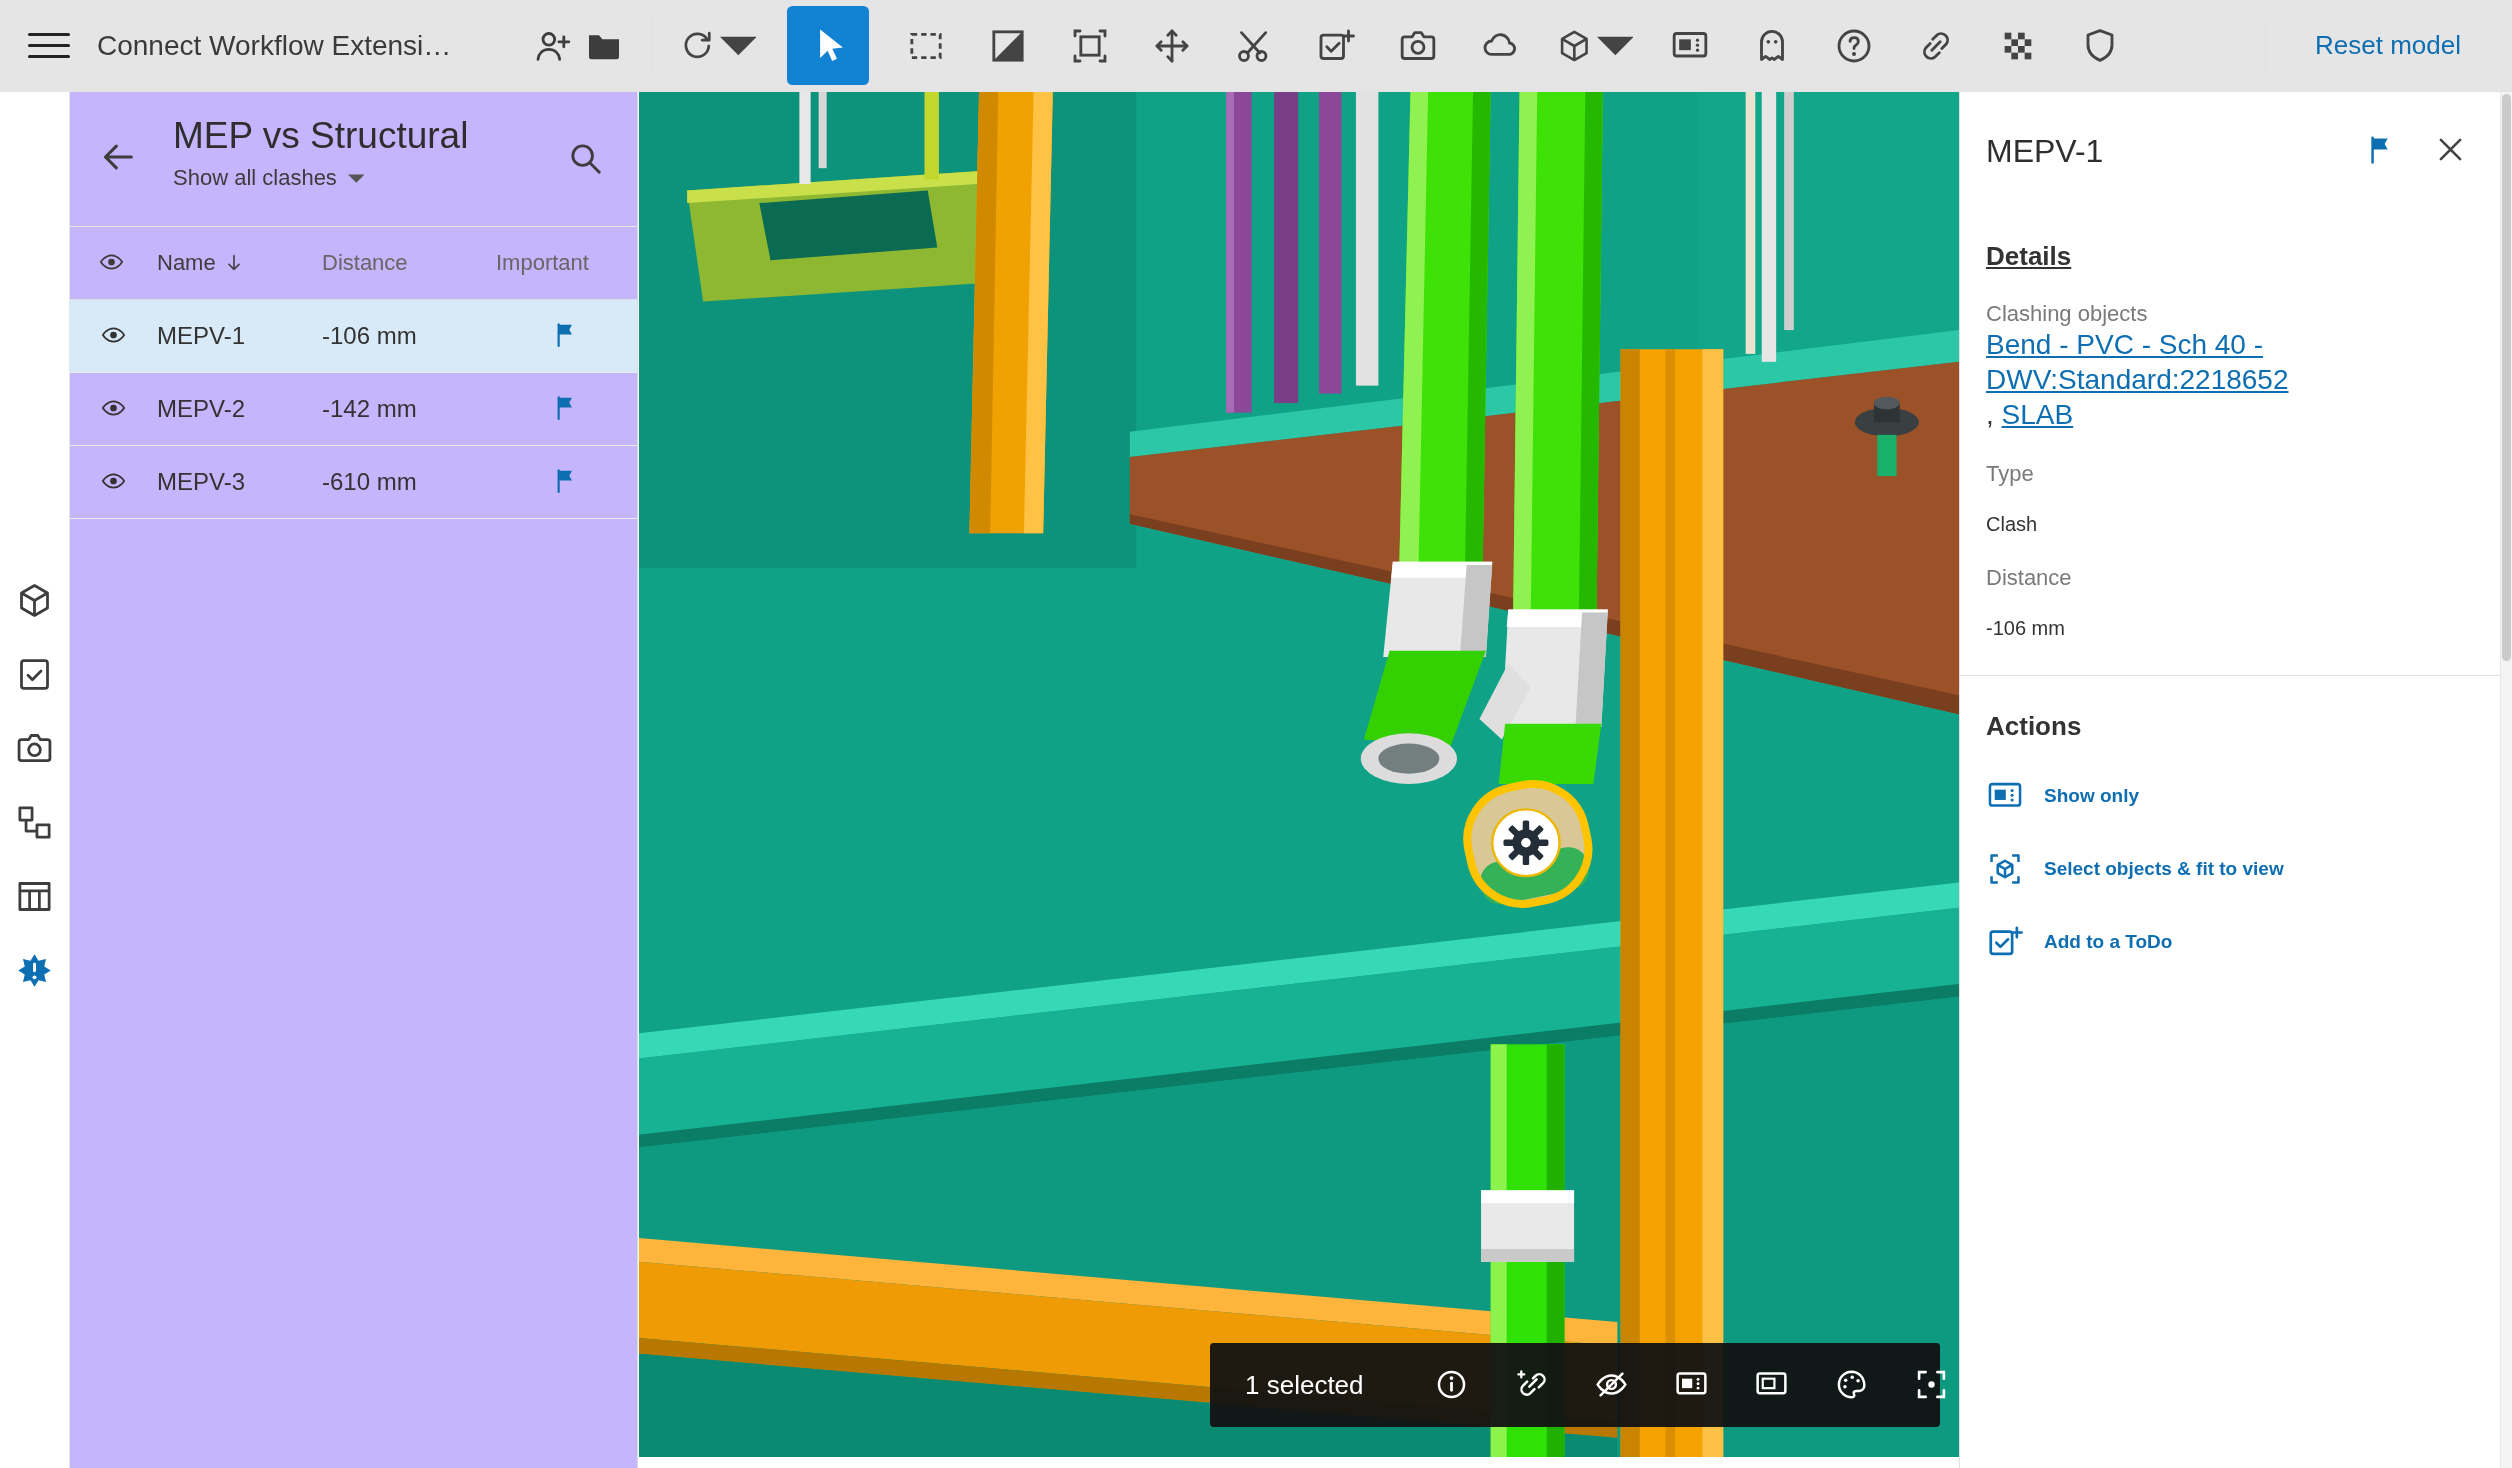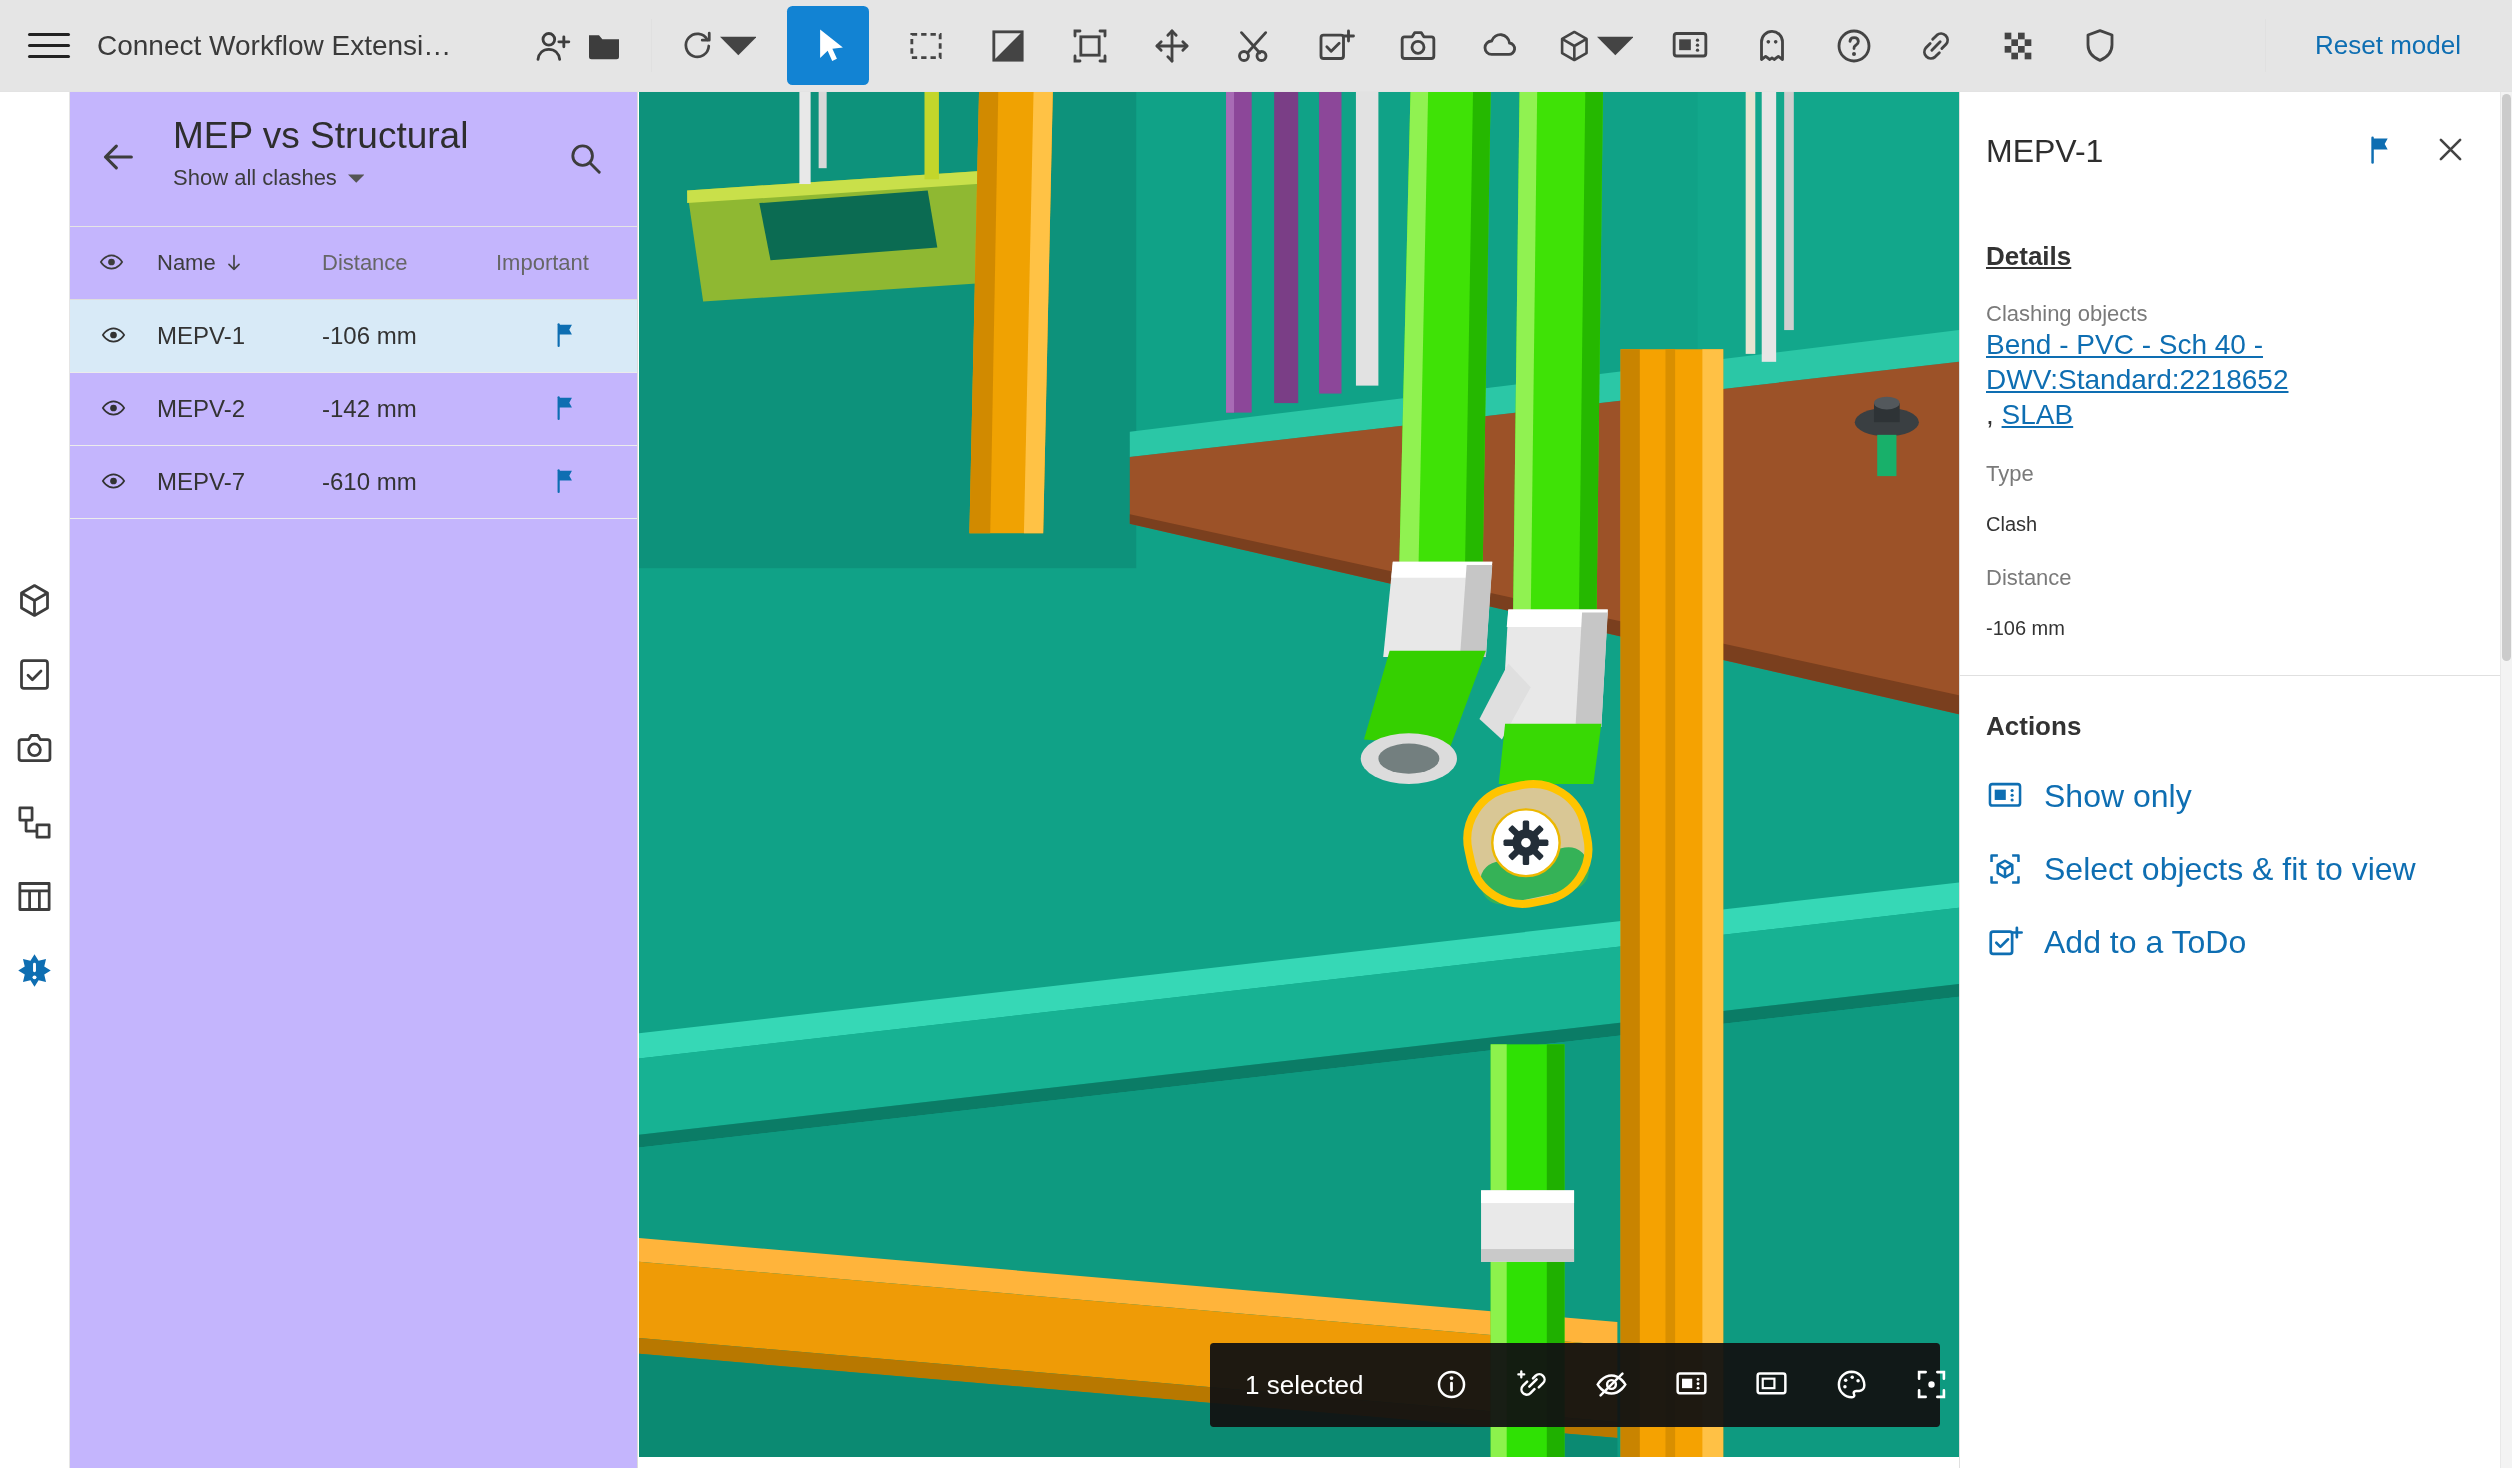--- a/index.html
+++ b/index.html
@@ -103,21 +103,21 @@
   .h-details { margin-top:71px;text-decoration:underline; }
   .dp-label { font-size:22px; color:#7a7a7a; margin-top:29px; }
   .dp-value { font-size:20px; color:#333; margin-top:26px; }
   .dp-links { font-size:28px; line-height:35px; }
   .dp-links a { color:#0E6EB2; text-decoration:underline; cursor:pointer; }
   .dp-sep { color:#333; }
   .dp-divider { border-top:0.9px solid #e0e0e0; margin:35px -44px 0 -26px; }
   .h-actions { margin-top:35px; }
   .action-row { display:flex; align-items:center; gap:20px; margin-top:35px; cursor:pointer; background:none; border:0; font-family:inherit; }
   .action-row svg { width:38px; height:38px; flex:0 0 auto; }
-  .action-row span { font-size:32px; color:#0E6EB2; }
+  .action-row span { font-size:19px; color:#0E6EB2;font-weight:bold; }
   .sb { position:absolute; top:0; right:0; bottom:0; width:13px; background:#f3f3f3; border-left:0.9px solid #e8e8e8; }
   .sb-thumb { position:absolute; top:1.8px; right:1.8px; width:9.2px; height:567px; background:#cbcbcb; border-radius:5.5px; }
 </style>
 </head>
 <body>
 
 <div id="stage">
 
   <header class="topbar">
     <button class="hamburger">
@@ -389,21 +389,21 @@
           </svg>
       </button>
     </div>
     <div class="tbl-row data">
       <button class="cell-eye">
         <svg viewBox="0 0 24 24">
             <path d="M2.2 12S5.8 5.9 12 5.9 21.8 12 21.8 12 18.2 18.1 12 18.1 2.2 12 2.2 12z" fill="none" stroke="#333" stroke-width="1.6"></path>
             <circle cx="12" cy="12" r="3.1" fill="#333"></circle>
           </svg>
       </button>
-      <span>MEPV-7</span>
+      <span>MEPV-3</span>
       <span>-610 mm</span>
       <button class="cell-flag">
         <svg viewBox="0 0 24 24">
             <path d="M5.5 21.5v-18" stroke="#0E6EB2" stroke-width="1.8" fill="none" stroke-linecap="round"></path>
             <path d="M5.5 4h11l-2.2 4 2.2 4h-11z" fill="#0E6EB2"></path>
           </svg>
       </button>
     </div>
   </section>
 

